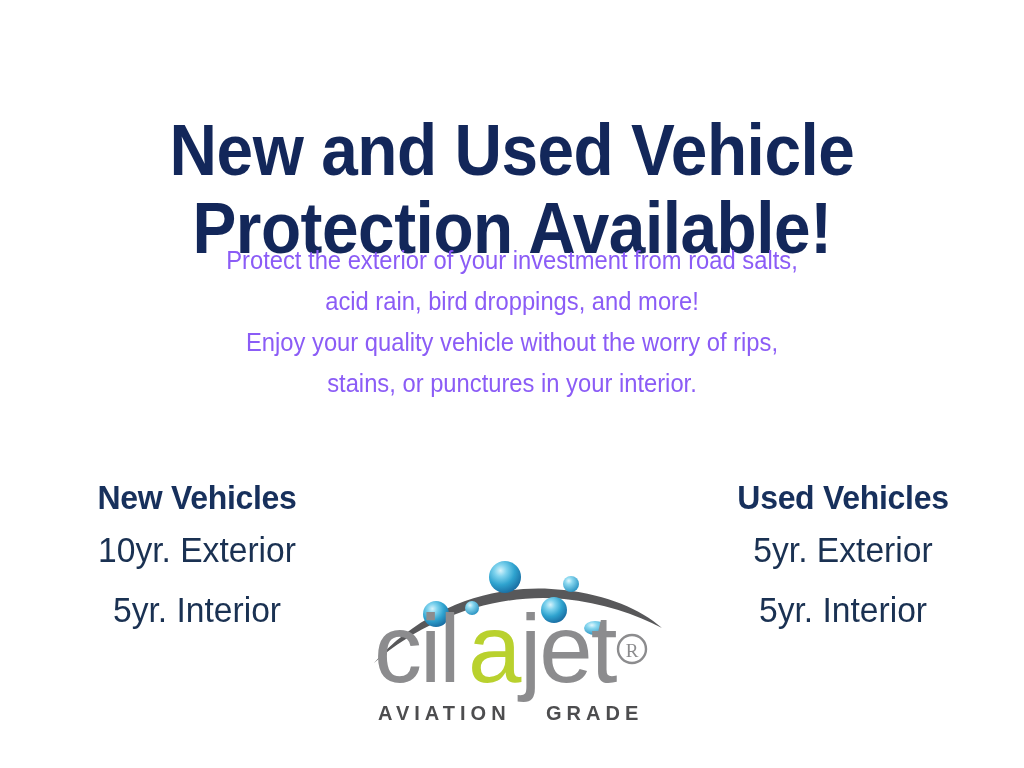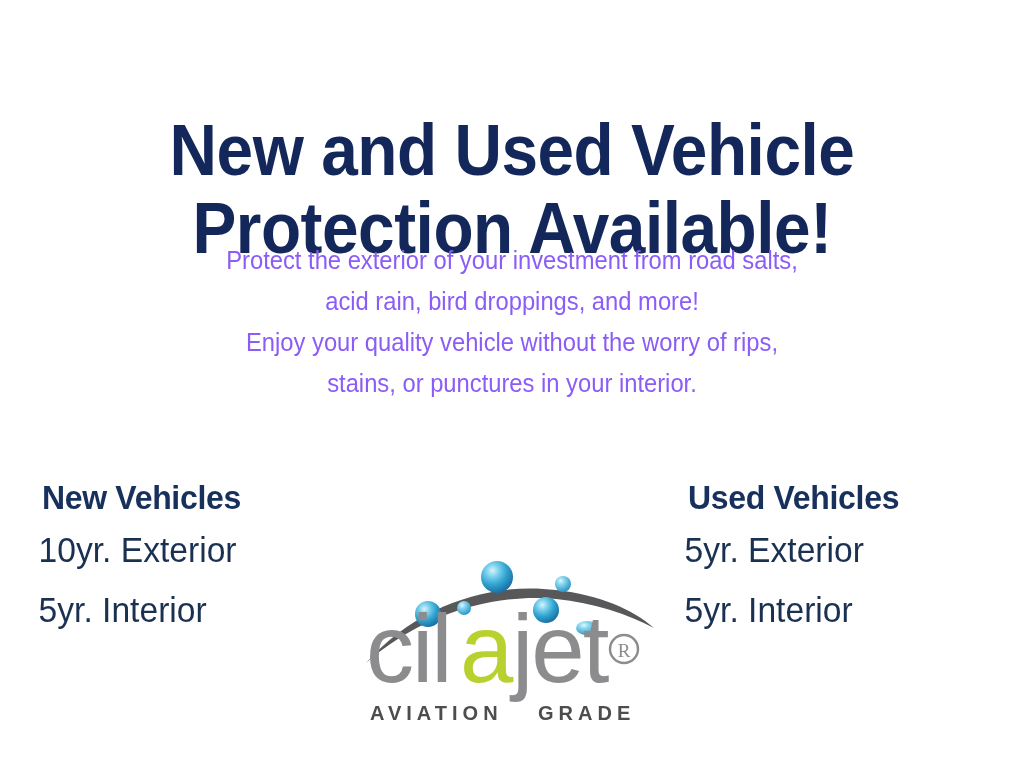--- a/index.html
+++ b/index.html
@@ -61,21 +61,21 @@
     transform: scaleX(0.95);
     transform-origin: center center;
     white-space: nowrap;
   }
 
   
   .col {
     position: absolute;
     top: 474px;
     width: 330px;
-    text-align: left;
+    text-align: center;
     color: #17305c;
   }
   .col-left  { left: 32px; }
   .col-right { left: 678px; }
 
   .col-title {
     font-size: 34px;
     font-weight: bold;
     line-height: 46px;
     letter-spacing: -0.3px;
@@ -89,21 +89,21 @@
     line-height: 60px;
     color: #1a3152;
     transform: scaleX(0.96);
     transform-origin: center center;
     white-space: nowrap;
   }
 
   
   #logo {
     position: absolute;
-    left: 360px;
+    left: 368px;
     top: 552px;
     width: 300px;
     height: 182px;
   }
   #logo svg { display: block; }
 </style>
 </head>
 <body>
 
 <div id="slide">

